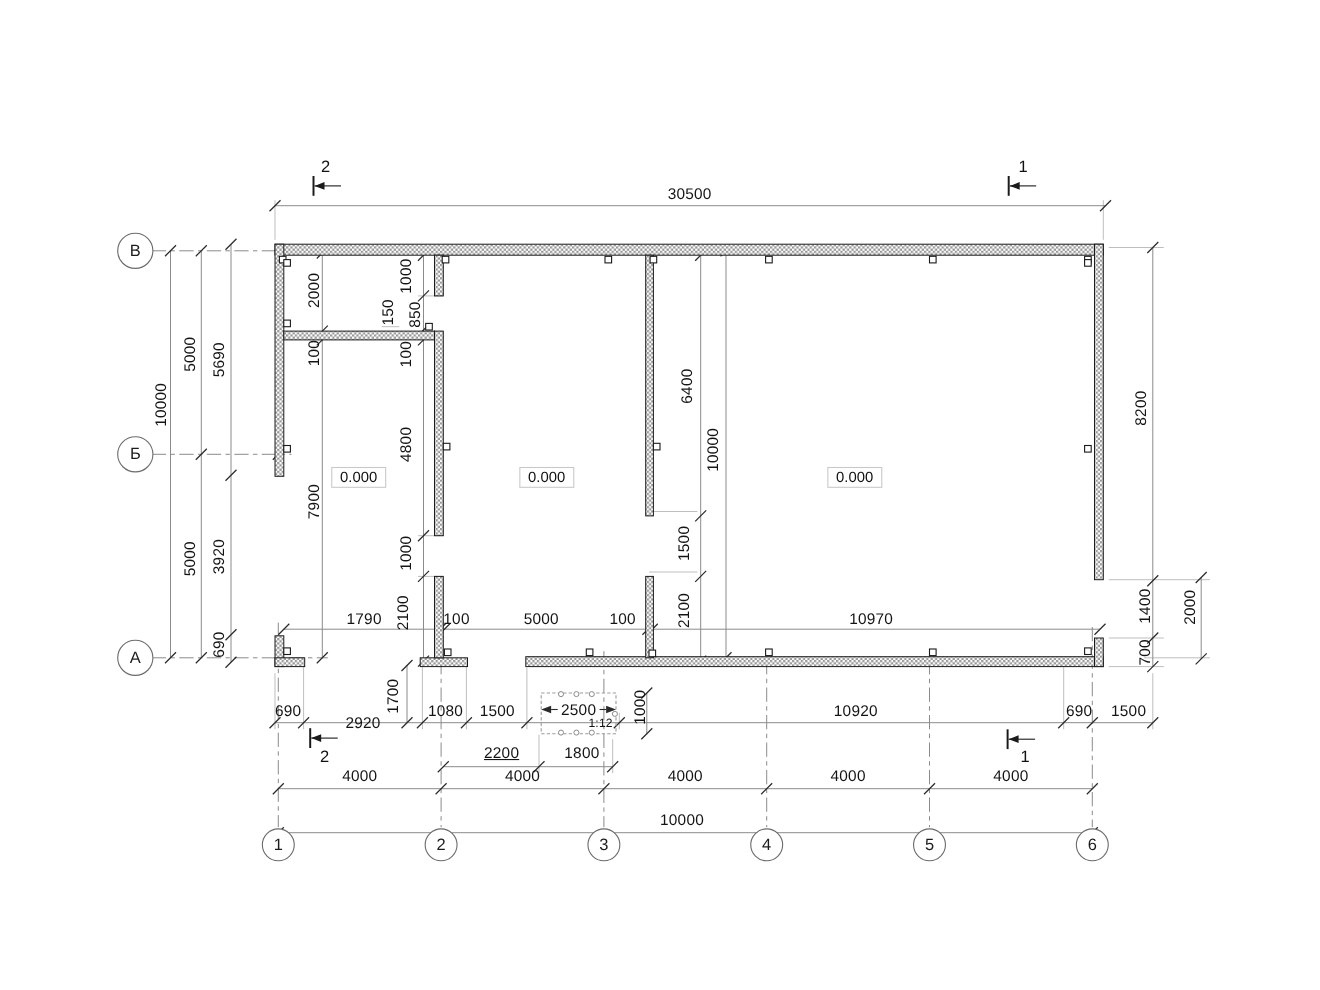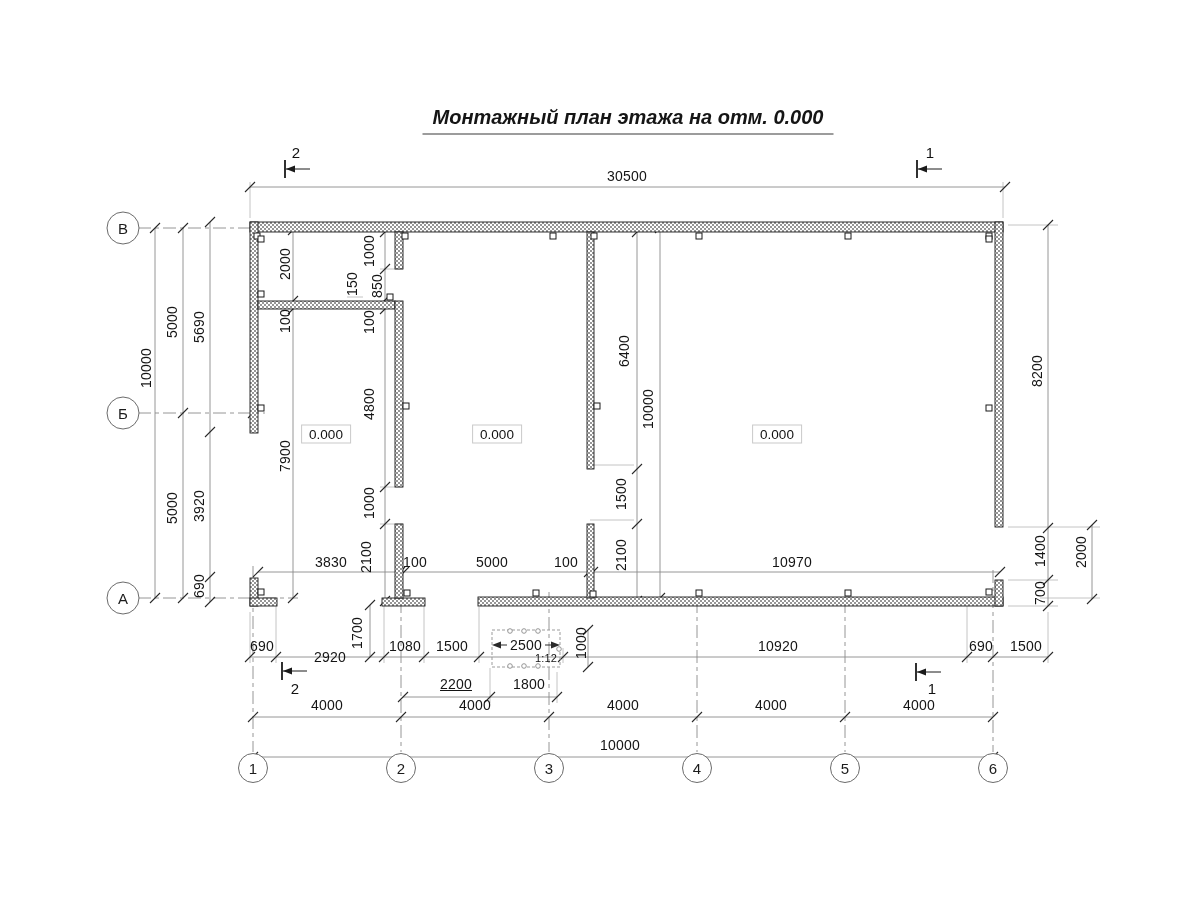--- a/index.html
+++ b/index.html
@@ -238,25 +238,24 @@
       <line x1="283" y1="671" x2="307" y2="671" stroke-width="1"></line>
       <polygon points="283,671 292,667.5 292,674.5" fill="#1a1a1a" stroke="none"></polygon>
     </g>
     <g stroke="#1a1a1a">
       <line x1="916" y1="663" x2="916" y2="681" stroke-width="1.8"></line>
       <line x1="917" y1="672" x2="941" y2="672" stroke-width="1"></line>
       <polygon points="917,672 926,668.5 926,675.5" fill="#1a1a1a" stroke="none"></polygon>
     </g>
   </svg>
 
-  <div class="title" style="left:628px;top:120px">Монтажный план этажа на отм. 0.000</div>
 
   <div id="labels">
       <div class="dim" style="left: 627px; top: 176px;">30500</div>
-      <div class="dim" style="left: 331px; top: 562px;">3830</div>
+      <div class="dim" style="left: 331px; top: 562px;">1790</div>
       <div class="dim" style="left: 415px; top: 562px;">100</div>
       <div class="dim" style="left: 492px; top: 562px;">5000</div>
       <div class="dim" style="left: 566px; top: 562px;">100</div>
       <div class="dim" style="left: 792px; top: 562px;">10970</div>
       <div class="dim" style="left: 262px; top: 646px;">690</div>
       <div class="dim" style="left: 330px; top: 646px; margin-top: 11px;">2920</div>
       <div class="dim" style="left: 405px; top: 646px;">1080</div>
       <div class="dim" style="left: 452px; top: 646px;">1500</div>
       <div class="dim" style="left: 778px; top: 646px;">10920</div>
       <div class="dim" style="left: 981px; top: 646px;">690</div>

